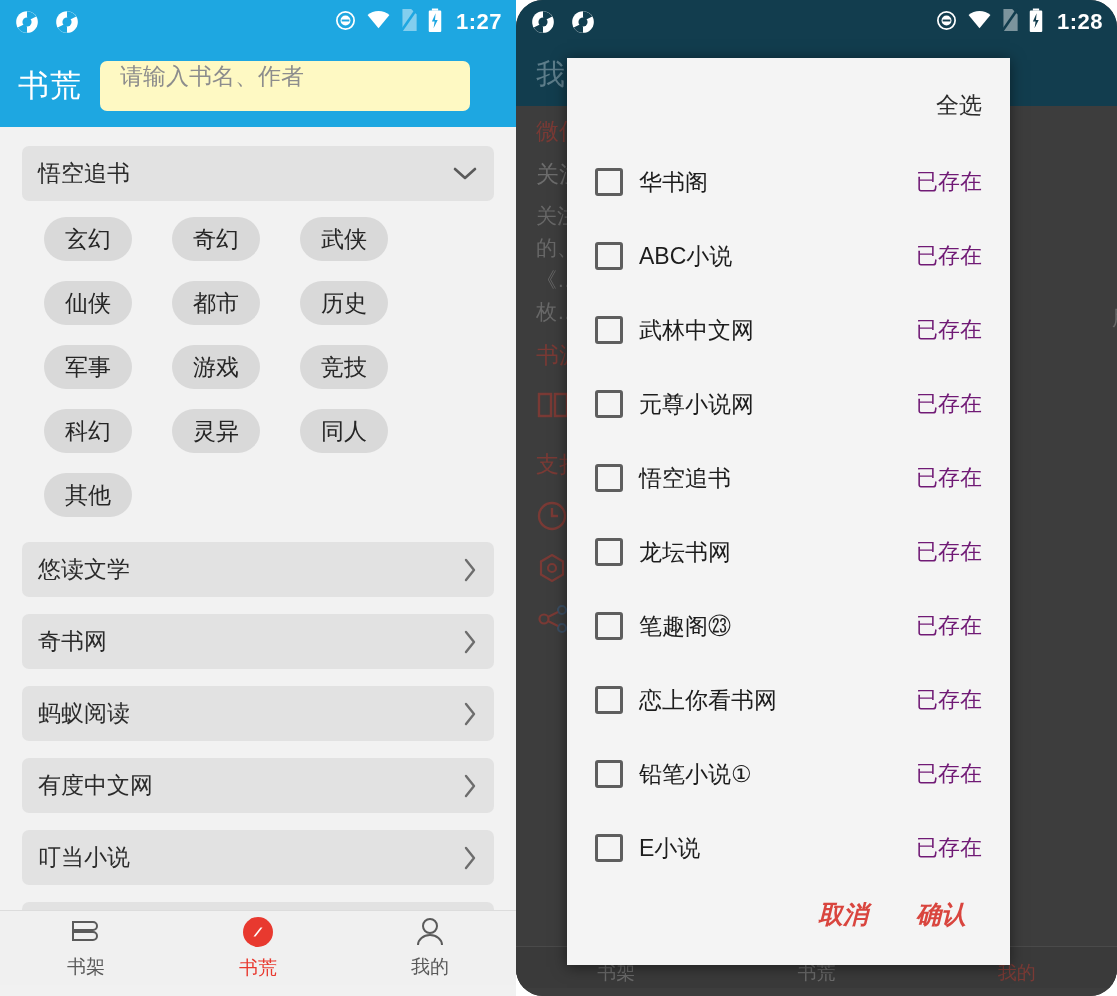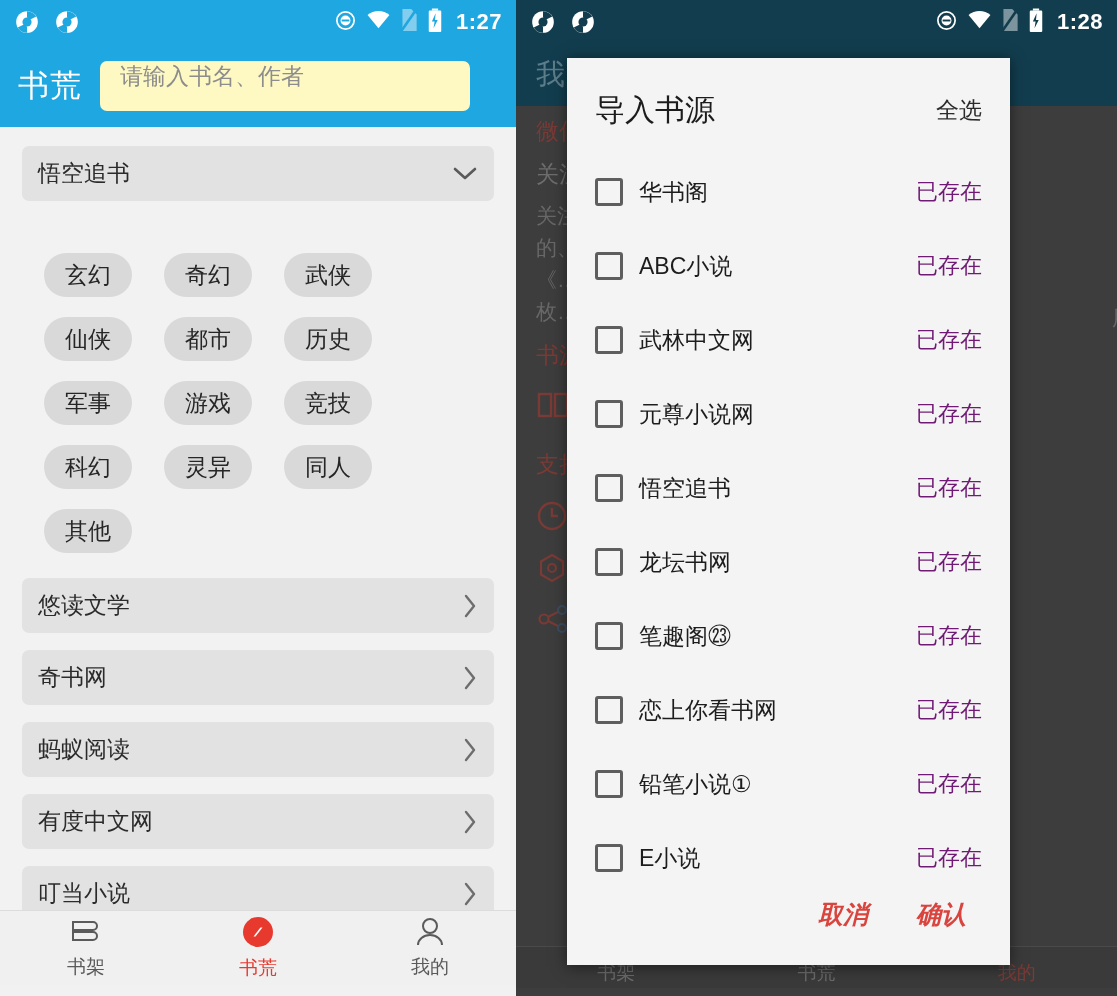--- a/index.html
+++ b/index.html
@@ -75,22 +75,21 @@
     padding: 0 16px;
     margin-top: 17px;
   }
   .src-row:first-child { margin-top: 19px; }
   .src-name { font-size: 23px; color: #2b2b2b; }
   .src-arrow { margin-left: auto; color: #6d6d6d; line-height: 0; }
 
   .tags-wrap {
     padding: 16px 22px 8px 22px;
     display: flex; flex-wrap: wrap;
-    gap: 20px 32px;
-    margin-top: 36px;
+    gap: 20px 40px;
   }
   .tag {
     background: #d9d9d9;
     border-radius: 22px;
     height: 44px; min-width: 88px;
     display: flex; align-items: center; justify-content: center;
     padding: 0 16px;
     font-size: 23px; color: #262626;
   }
 
@@ -110,20 +109,21 @@
   }
   .navlabel { font-size: 19px; color: #5a5a5a; }
   .navitem.active .navlabel { color: #e8392f; }
 
   
   .panel-right {
     width: 650px; height: 996px;
     position: relative;
     background: #3e3e3e;
     overflow: hidden;
+    border-radius: 27px;
   }
   .bg-page {
     position: absolute;
     top: 44px; left: 0; right: 0; bottom: 0;
     background: #3d3d3d;
   }
   .bg-appbar {
     height: 62px;
     background: #123d4e;
     display: flex; align-items: center;
@@ -454,21 +454,20 @@
 
       <div class="bg-bottomnav">
         <span class="bg-navitem">书架</span>
         <span class="bg-navitem">书荒</span>
         <span class="bg-navitem active">我的</span>
       </div>
     </div>
 
     <div class="dialog">
       <div class="dlg-head">
-        <span class="dlg-title">导入书源</span>
         <span class="dlg-selectall">全选</span>
       </div>
 
       <div class="dlg-list">
         <div class="dlg-item">
           <span class="cbx"></span>
           <span class="dlg-item-name">华书阁</span>
           <span class="dlg-item-status">已存在</span>
         </div>
         <div class="dlg-item">

